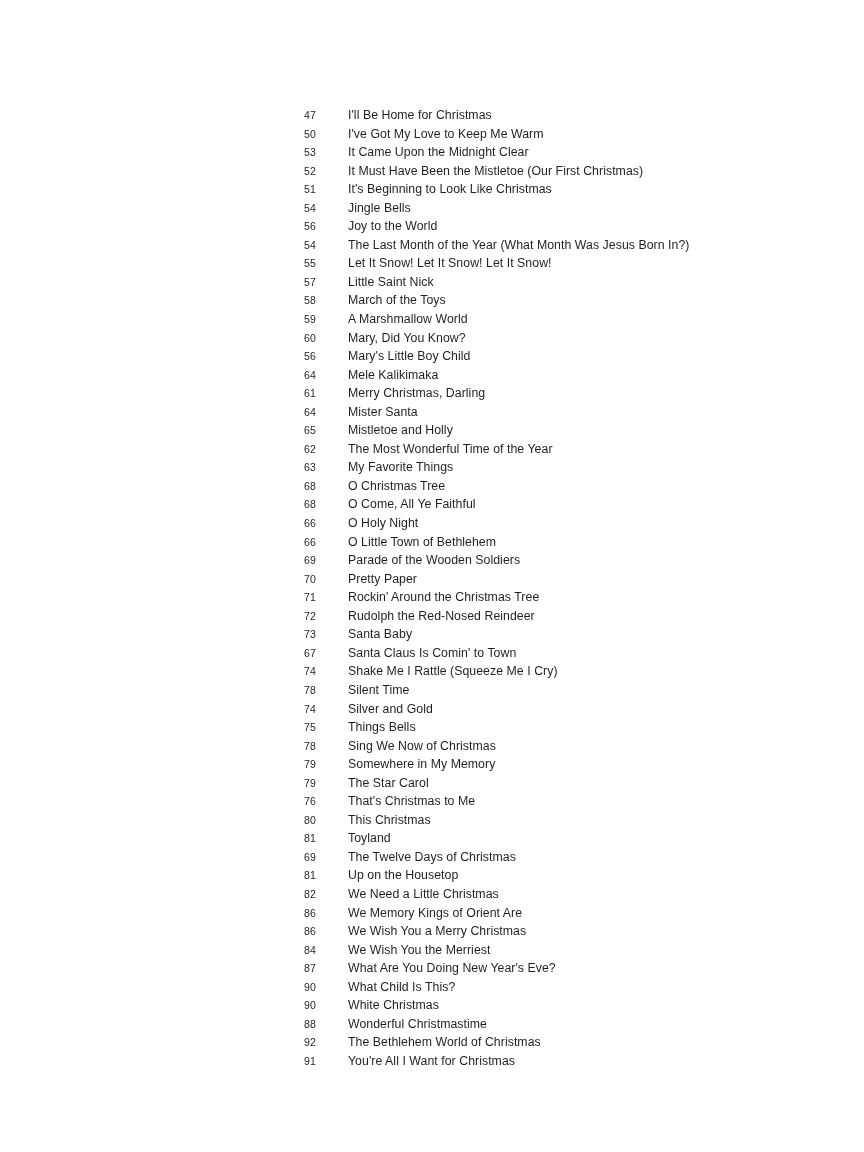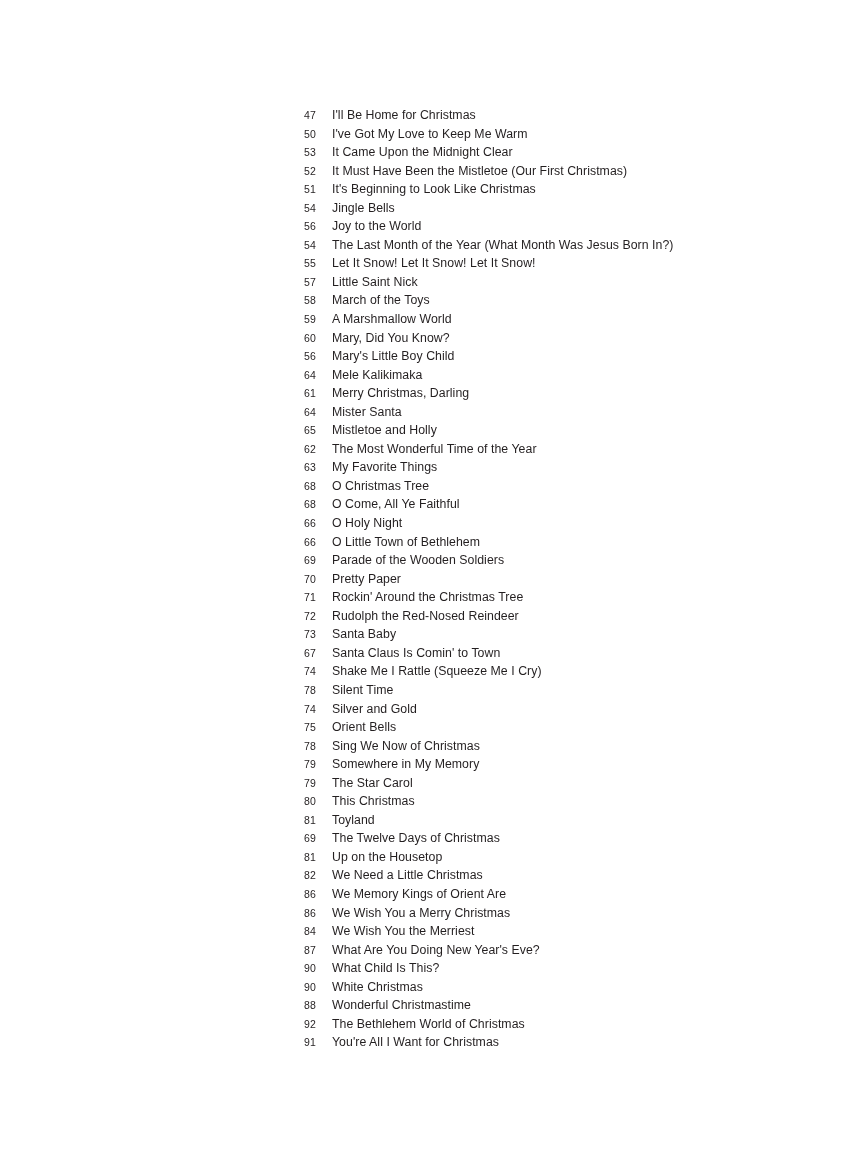--- a/index.html
+++ b/index.html
@@ -26,20 +26,21 @@
     left: 292px;
     top: 106px;
     width: 520px;
   }
   .toc-row {
     display: flex;
     align-items: baseline;
     height: 18.55px;
     line-height: 18.55px;
     white-space: nowrap;
+    gap: 16px;
   }
   .toc-page {
     width: 24px;
     min-width: 24px;
     text-align: right;
     font-size: 10.5px;
     letter-spacing: 0.2px;
     color: #231f20;
   }
   .toc-title {
@@ -182,33 +183,37 @@
       <div class="toc-row">
         <span class="toc-page">78</span>
         <span class="toc-title">Silent Time</span>
       </div>
       <div class="toc-row">
         <span class="toc-page">74</span>
         <span class="toc-title">Silver and Gold</span>
       </div>
       <div class="toc-row">
         <span class="toc-page">75</span>
-        <span class="toc-title">Orient Bells</span>
+        <span class="toc-title">Things Bells</span>
       </div>
       <div class="toc-row">
         <span class="toc-page">78</span>
         <span class="toc-title">Sing We Now of Christmas</span>
       </div>
       <div class="toc-row">
         <span class="toc-page">79</span>
         <span class="toc-title">Somewhere in My Memory</span>
       </div>
       <div class="toc-row">
         <span class="toc-page">79</span>
         <span class="toc-title">The Star Carol</span>
+      </div>
+      <div class="toc-row">
+        <span class="toc-page">76</span>
+        <span class="toc-title">That's Christmas to Me</span>
       </div>
       <div class="toc-row">
         <span class="toc-page">80</span>
         <span class="toc-title">This Christmas</span>
       </div>
       <div class="toc-row">
         <span class="toc-page">81</span>
         <span class="toc-title">Toyland</span>
       </div>
       <div class="toc-row">

